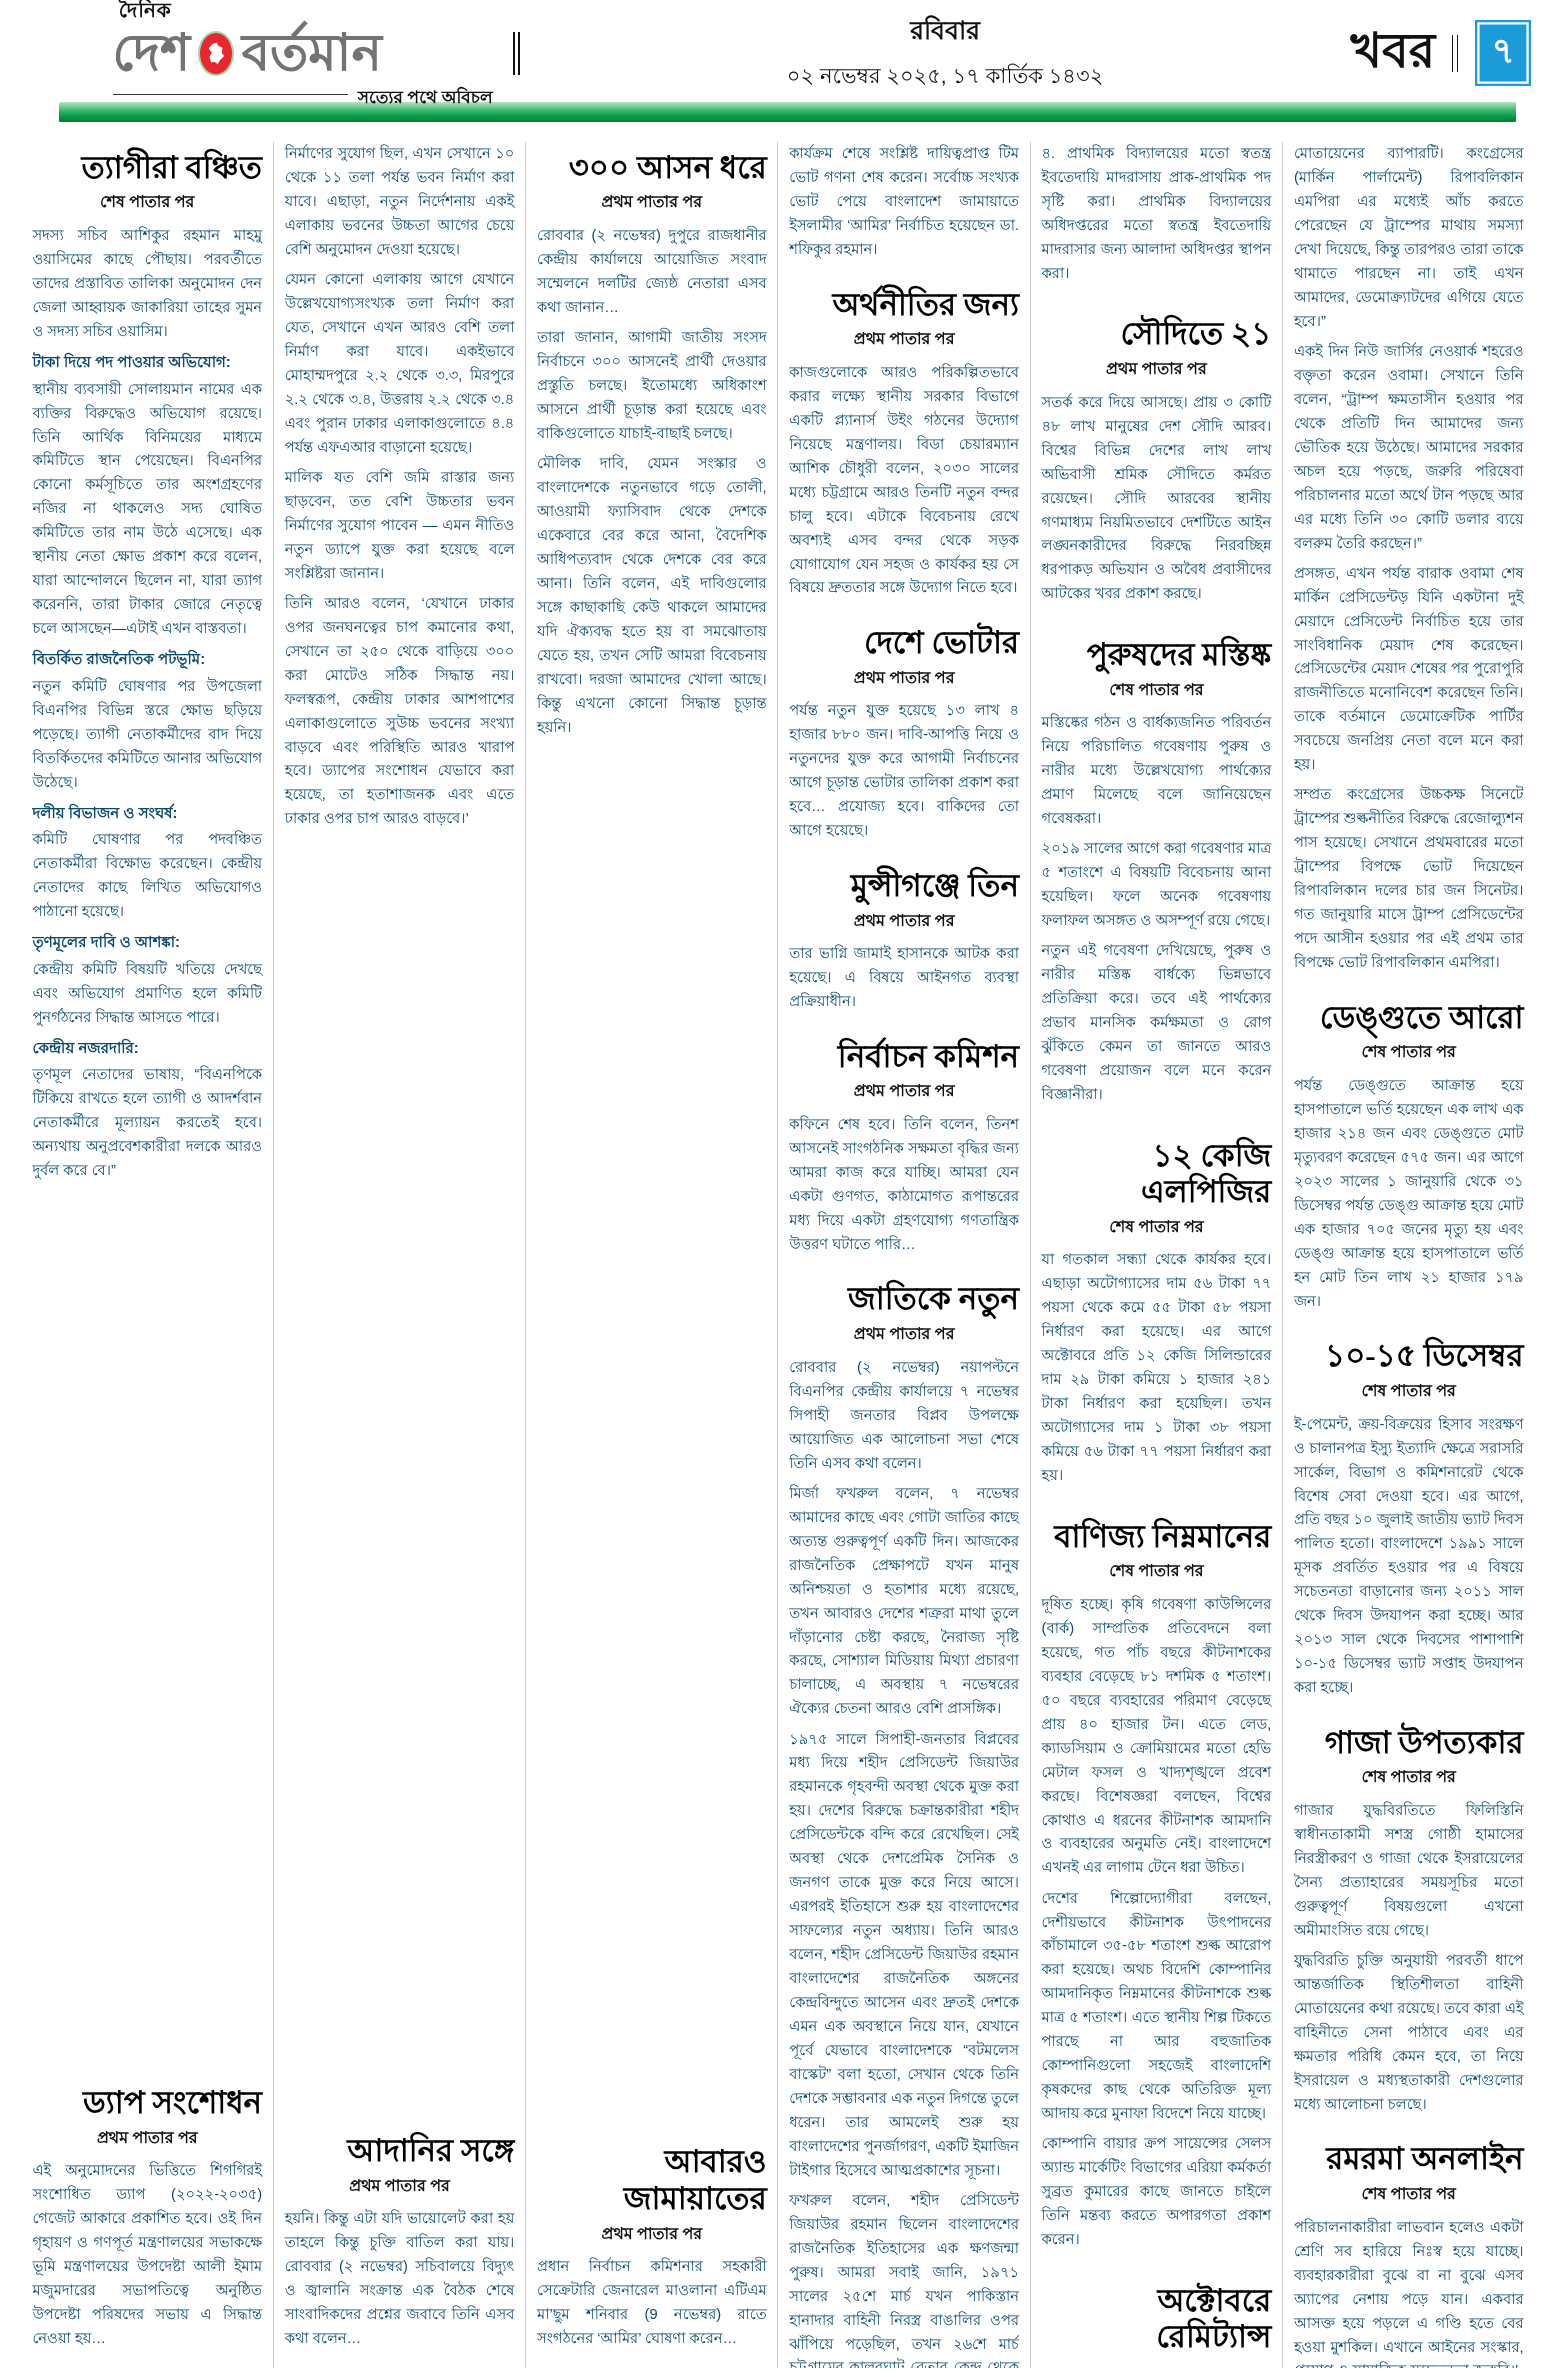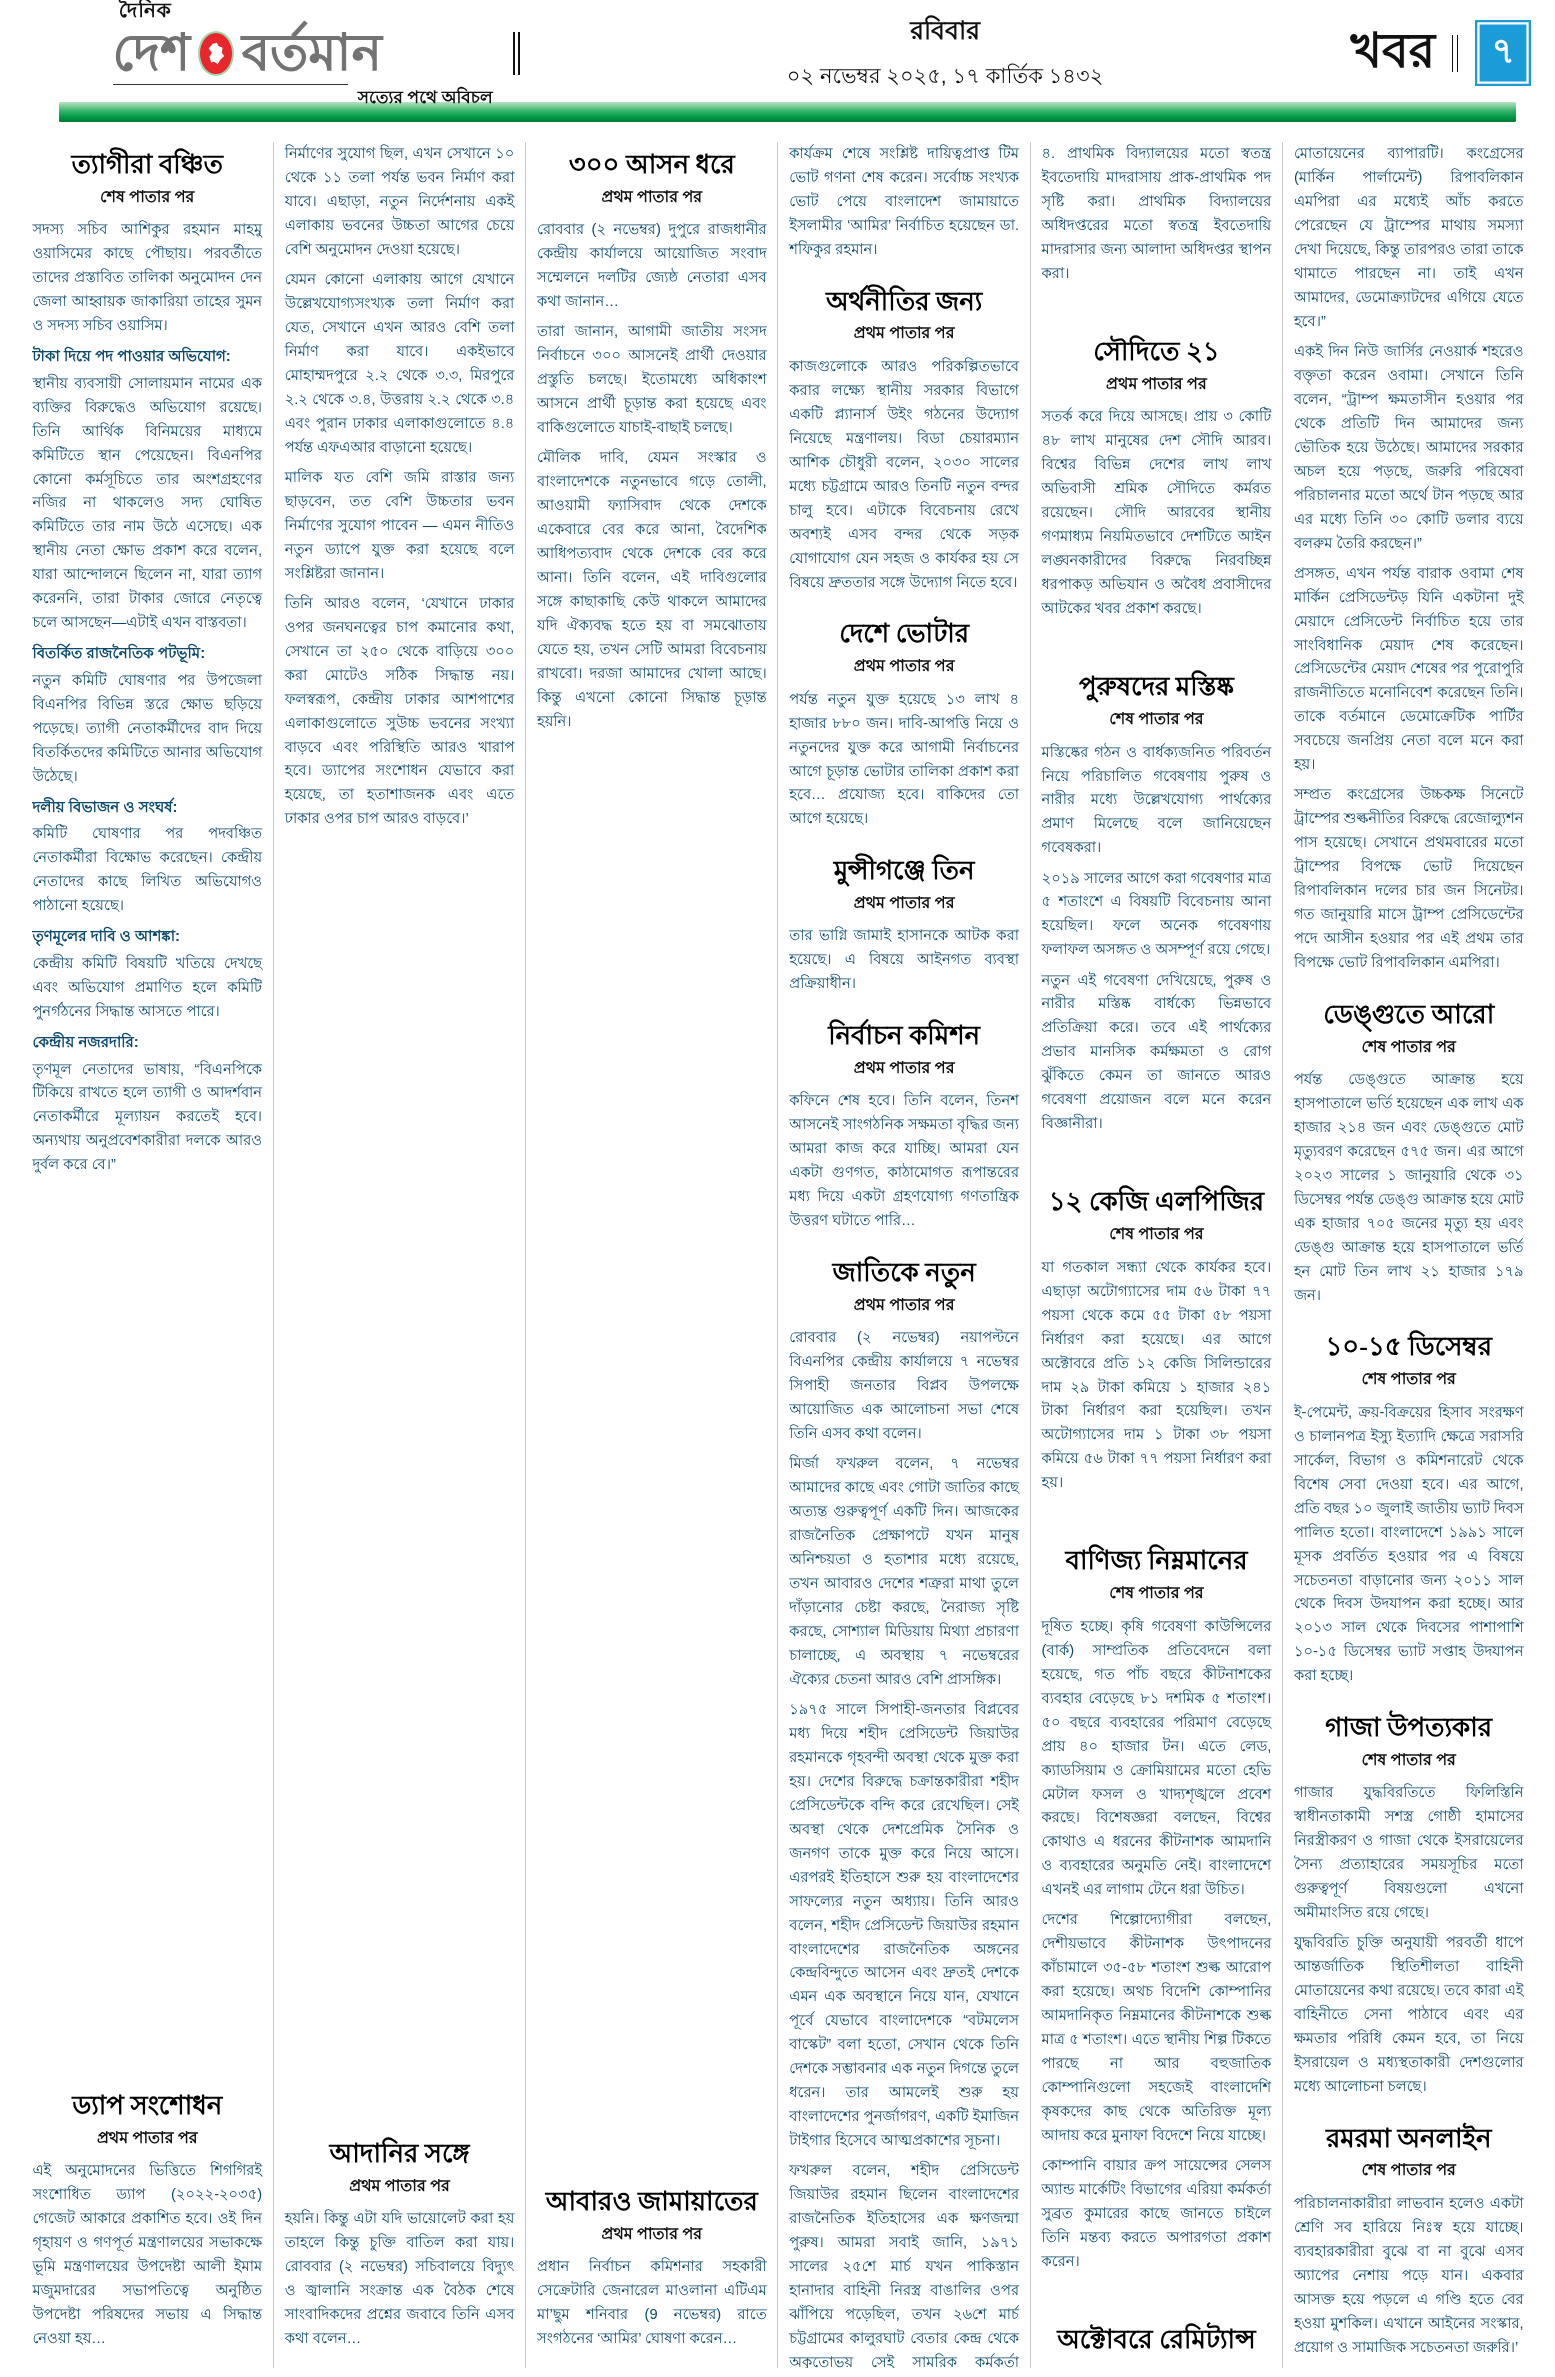--- a/index.html
+++ b/index.html
@@ -10,21 +10,21 @@
   
   header { height:99px; padding:7.7px 21.6px 0 21.6px; display:flex; align-items:center; }
   .mast { width:471px; padding-left:91px; }
   .mast .daily { font-size:20px; font-weight:bold; letter-spacing:0.8px; margin-left:6.2px; }
   .title-row { display:flex; align-items:center; gap:7.7px;
     font-family:"Liberation Serif","DejaVu Serif",serif; font-weight:bold;
     font-size:51px; line-height:1; color:#737373; }
   .map-badge { width:36px; height:45px; border-radius:50%; background:#e8262d;
     border:2.3px solid #9fd6a8; display:inline-flex; align-items:center; justify-content:center; }
   .map-badge svg { width:20px; height:23px; }
-  .tag-row { display:flex; align-items:flex-start; gap:9.3px; margin-top:4.6px; }
+  .tag-row { display:flex; align-items:center; gap:9.3px; margin-top:4.6px; }
   .tag-rule { flex:1; border-bottom:1.5px solid #333; margin-bottom:7px; }
   .tagline { font-size:17px; font-weight:bold; white-space:nowrap; }
   .dbar { width:7px; height:43px; border-left:2.3px solid #111; border-right:2.3px solid #111; margin:0 20px; }
   .dateblock { flex:1; text-align:center; }
   .dateblock .day { font-size:25px; font-weight:bold; margin-bottom:6.2px; }
   .dateblock .date { font-size:21px; }
   .rightblock { display:flex; align-items:center; gap:17px; padding-right:3.1px; }
   .section-title { font-family:"Liberation Serif","DejaVu Serif",serif; font-weight:bold; font-size:48px; }
   .dbar2 { width:6.2px; height:37px; border-left:1.5px solid #111; border-right:1.5px solid #111; }
   .pagebox { width:56px; height:66px; background:#1b9cd9; color:#fff; font-size:36px; font-weight:bold;
@@ -36,21 +36,21 @@
     background:linear-gradient(180deg,#b9e4c3 0%,#35b36b 45%,#009a44 75%,#007a36 100%);
     border-radius:1.5px; }
 
   
   .columns { display:flex; gap:0; margin:20px 21.6px 0 21.6px; height:2226px; }
   .col { flex:1; min-width:0; overflow:hidden; padding:0 10.8px; display:flex; flex-direction:column;
     justify-content:space-between; }
   .col + .col { border-left:0.8px solid #c8c8c8; }
   .article { margin-bottom:10.8px; }
   .headline { font-family:"Liberation Serif","DejaVu Serif",serif; font-weight:bold;
-    font-size:26px; line-height:1.18; text-align:center; color:#000; margin:7.7px 0 1.5px 0; }
+    font-size:31px; line-height:1.18; text-align:right; color:#000; margin:7.7px 0 1.5px 0; }
   .cont { font-size:16px; font-weight:bold; text-align:center; margin:3.1px 0 7.7px 0; }
   .article p { font-size:14.7px; line-height:1.63; text-align:justify; margin-bottom:6.2px; color:#0c4a6e; }
   .article p.sub { font-weight:bold; font-size:15px; margin:1.5px 0 3.1px 0; }
 </style>
 </head>
 <body>
 
 <header>
   <div class="mast">
     <div class="daily">দৈনিক</div>

